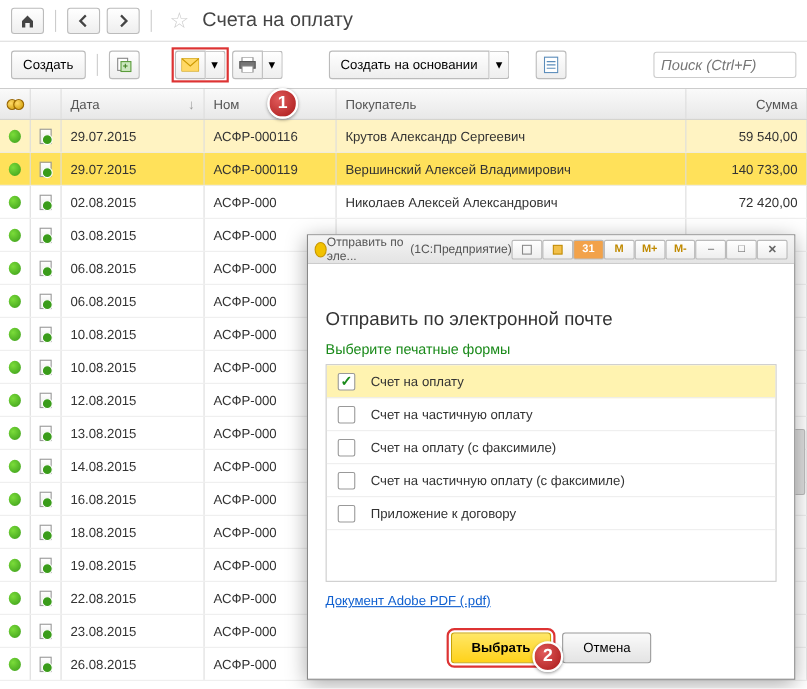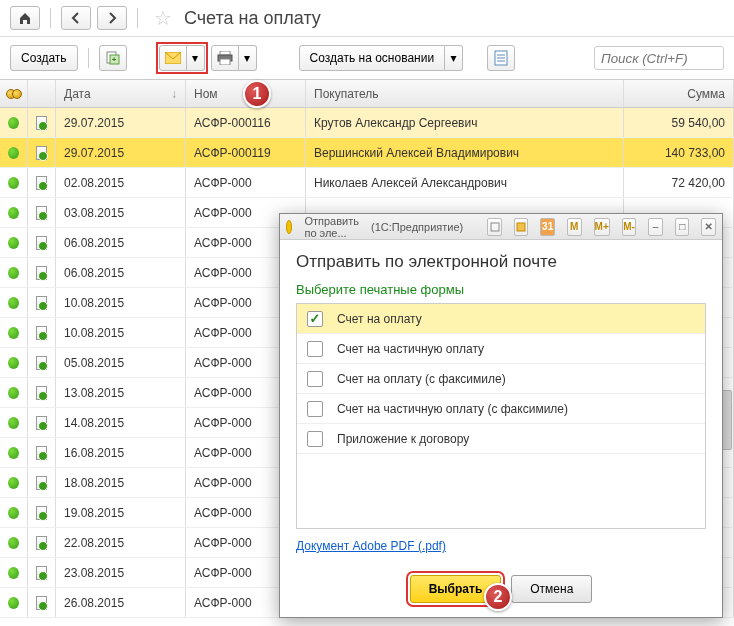--- a/index.html
+++ b/index.html
@@ -41,26 +41,26 @@
 .doc-ico::after { content: ""; position: absolute; right: -2px; bottom: -2px; width: 8px; height: 8px; border-radius: 50%; background: #3a9c1a; border: 1px solid #fff; }
 .coin-pair { display: flex; gap: -4px; }
 .coin { width: 10px; height: 10px; border-radius: 50%; background: radial-gradient(circle at 35% 35%, #ffd966, #cc9900); border: 1px solid #996600; }
 .coin + .coin { margin-left: -4px; }
 
 .badge { position: absolute; width: 28px; height: 28px; border-radius: 50%; background: radial-gradient(circle at 35% 35%, #e05a5a, #a81818); color: #fff; font-weight: bold; font-size: 16px; display: flex; align-items: center; justify-content: center; border: 2px solid #fff; box-shadow: 0 1px 3px rgba(0,0,0,0.4); z-index: 50; }
 .badge1 { top: 80px; left: 243px; }
 .badge2 { top: 583px; left: 484px; }
 
 .dialog { position: absolute; top: 213px; left: 279px; width: 444px; height: 405px; background: #fff; border: 1px solid #888; box-shadow: 0 4px 18px rgba(0,0,0,0.35); z-index: 40; display: flex; flex-direction: column; }
-.dlg-titlebar { height: 26px; background: linear-gradient(#f4f4f4,#e4e4e4); border-bottom: 1px solid #ccc; display: flex; align-items: center; padding: 0 6px; gap: 12px; font-size: 11px; color: #555; }
+.dlg-titlebar { height: 26px; background: linear-gradient(#f4f4f4,#e4e4e4); border-bottom: 1px solid #ccc; display: flex; align-items: center; padding: 0 6px; gap: 0; font-size: 11px; color: #555; }
 .dlg-1c { width: 14px; height: 14px; border-radius: 50%; background: #f2c200; border: 1px solid #c99800; }
 .dlg-tb-spacer { flex: 1; }
 .dlg-tb-btn { width: 36px; height: 18px; border: 1px solid #bbb; border-radius: 2px; background: linear-gradient(#fff,#eee); display: flex; align-items: center; justify-content: center; font-size: 10px; cursor: pointer; }
 .dlg-close { font-weight: bold; color: #666; }
-.dlg-body { padding: 12px 16px; flex: 1; display: flex; flex-direction: column; }
+.dlg-body { padding: 12px 16px; flex: 1; display: flex; flex-direction: column; margin-top: 28px; }
 .dlg-h1 { font-size: 17px; color: #333; margin-bottom: 10px; }
 .dlg-h2 { font-size: 13px; color: #1a8a1a; margin-bottom: 6px; }
 .dlg-list { border: 1px solid #ccc; flex: 1; overflow: auto; }
 .dlg-item { display: flex; align-items: center; height: 30px; border-bottom: 1px solid #eee; padding: 0 10px; gap: 14px; }
 .dlg-item.sel { background: #fff3b0; }
 .chk { width: 16px; height: 16px; border: 1px solid #999; border-radius: 2px; background: #fff; display: flex; align-items: center; justify-content: center; color: #1a8a1a; font-size: 13px; font-weight: bold; }
 .dlg-link { color: #1060d0; text-decoration: underline; margin-top: 10px; cursor: pointer; font-size: 12px; }
 .dlg-footer { display: flex; justify-content: center; gap: 10px; padding: 10px 16px 14px; align-items: center; }
 .dlg-btn { height: 28px; padding: 0 18px; border: 1px solid #999; border-radius: 3px; background: linear-gradient(#fafafa,#e4e4e4); cursor: pointer; font-size: 12px; }
 .dlg-btn.primary { background: linear-gradient(#ffe766,#ffd21a); border-color: #c9a400; font-weight: bold; outline: 2px solid #d33; outline-offset: 2px; }
@@ -262,21 +262,21 @@
         <div class="td col-buyer"></div>
         <div class="td col-sum"></div>
       </div>
       <div class="trow">
         <div class="td col-stat">
           <div class="status-dot"></div>
         </div>
         <div class="td col-mark">
           <div class="doc-ico"></div>
         </div>
-        <div class="td col-date">05.08.2015</div>
+        <div class="td col-date">12.08.2015</div>
         <div class="td col-num">АСФР-000</div>
         <div class="td col-buyer"></div>
         <div class="td col-sum"></div>
       </div>
       <div class="trow">
         <div class="td col-stat">
           <div class="status-dot"></div>
         </div>
         <div class="td col-mark">
           <div class="doc-ico"></div>

